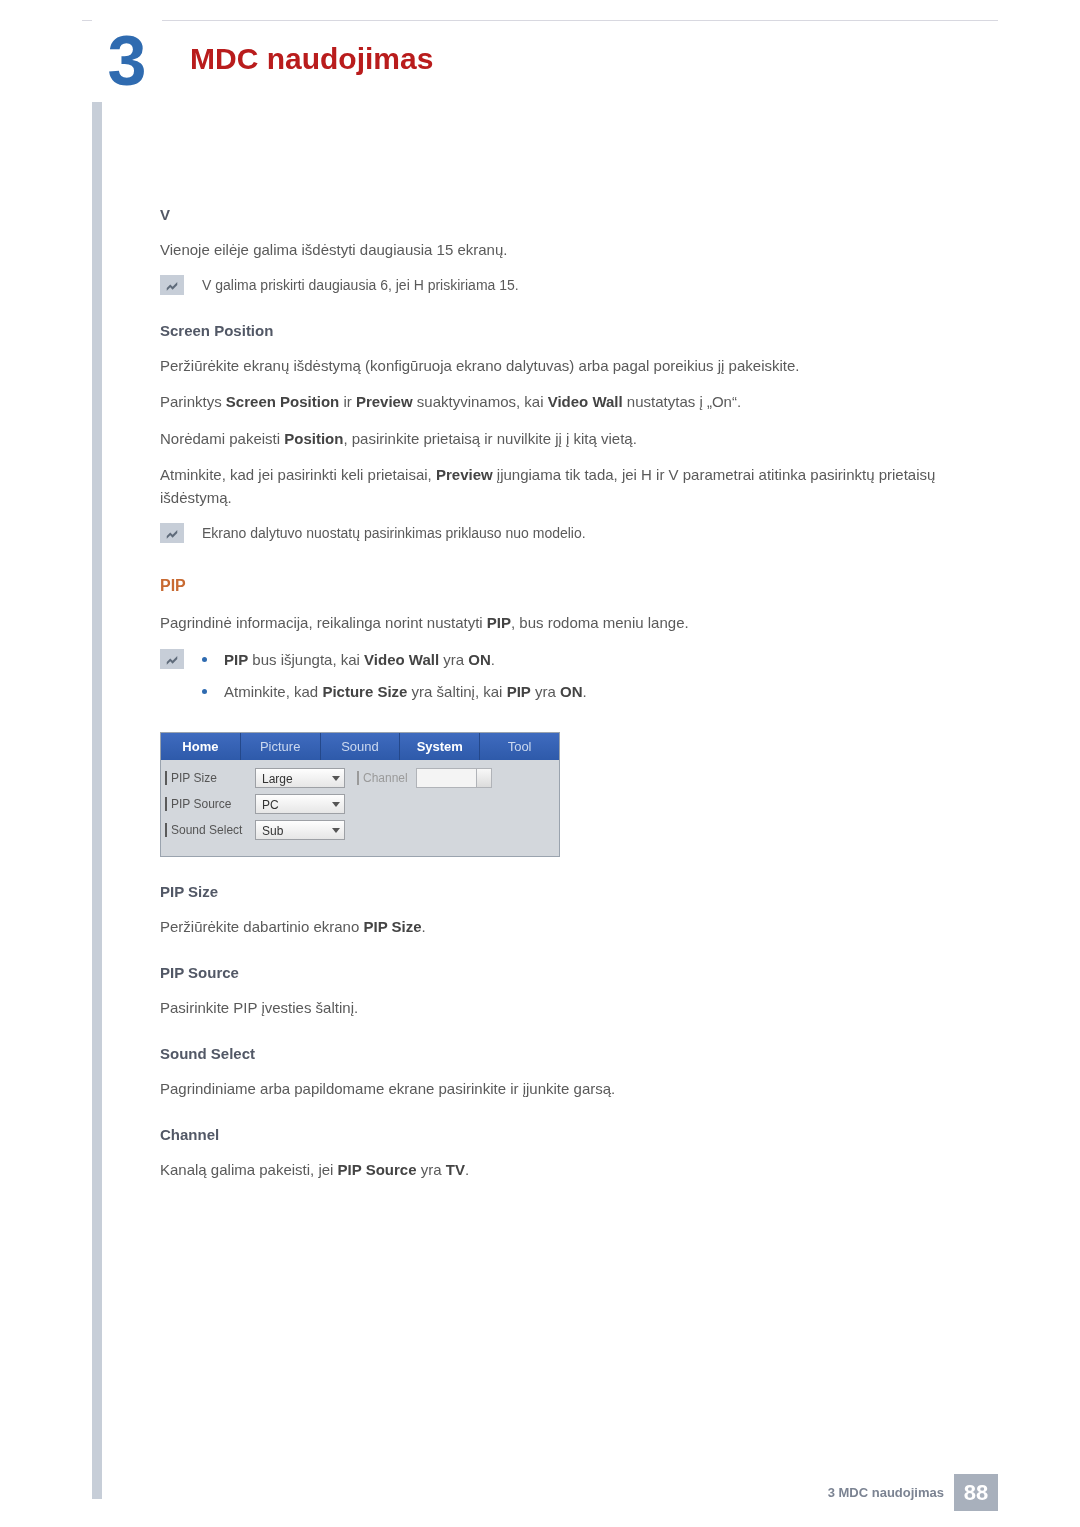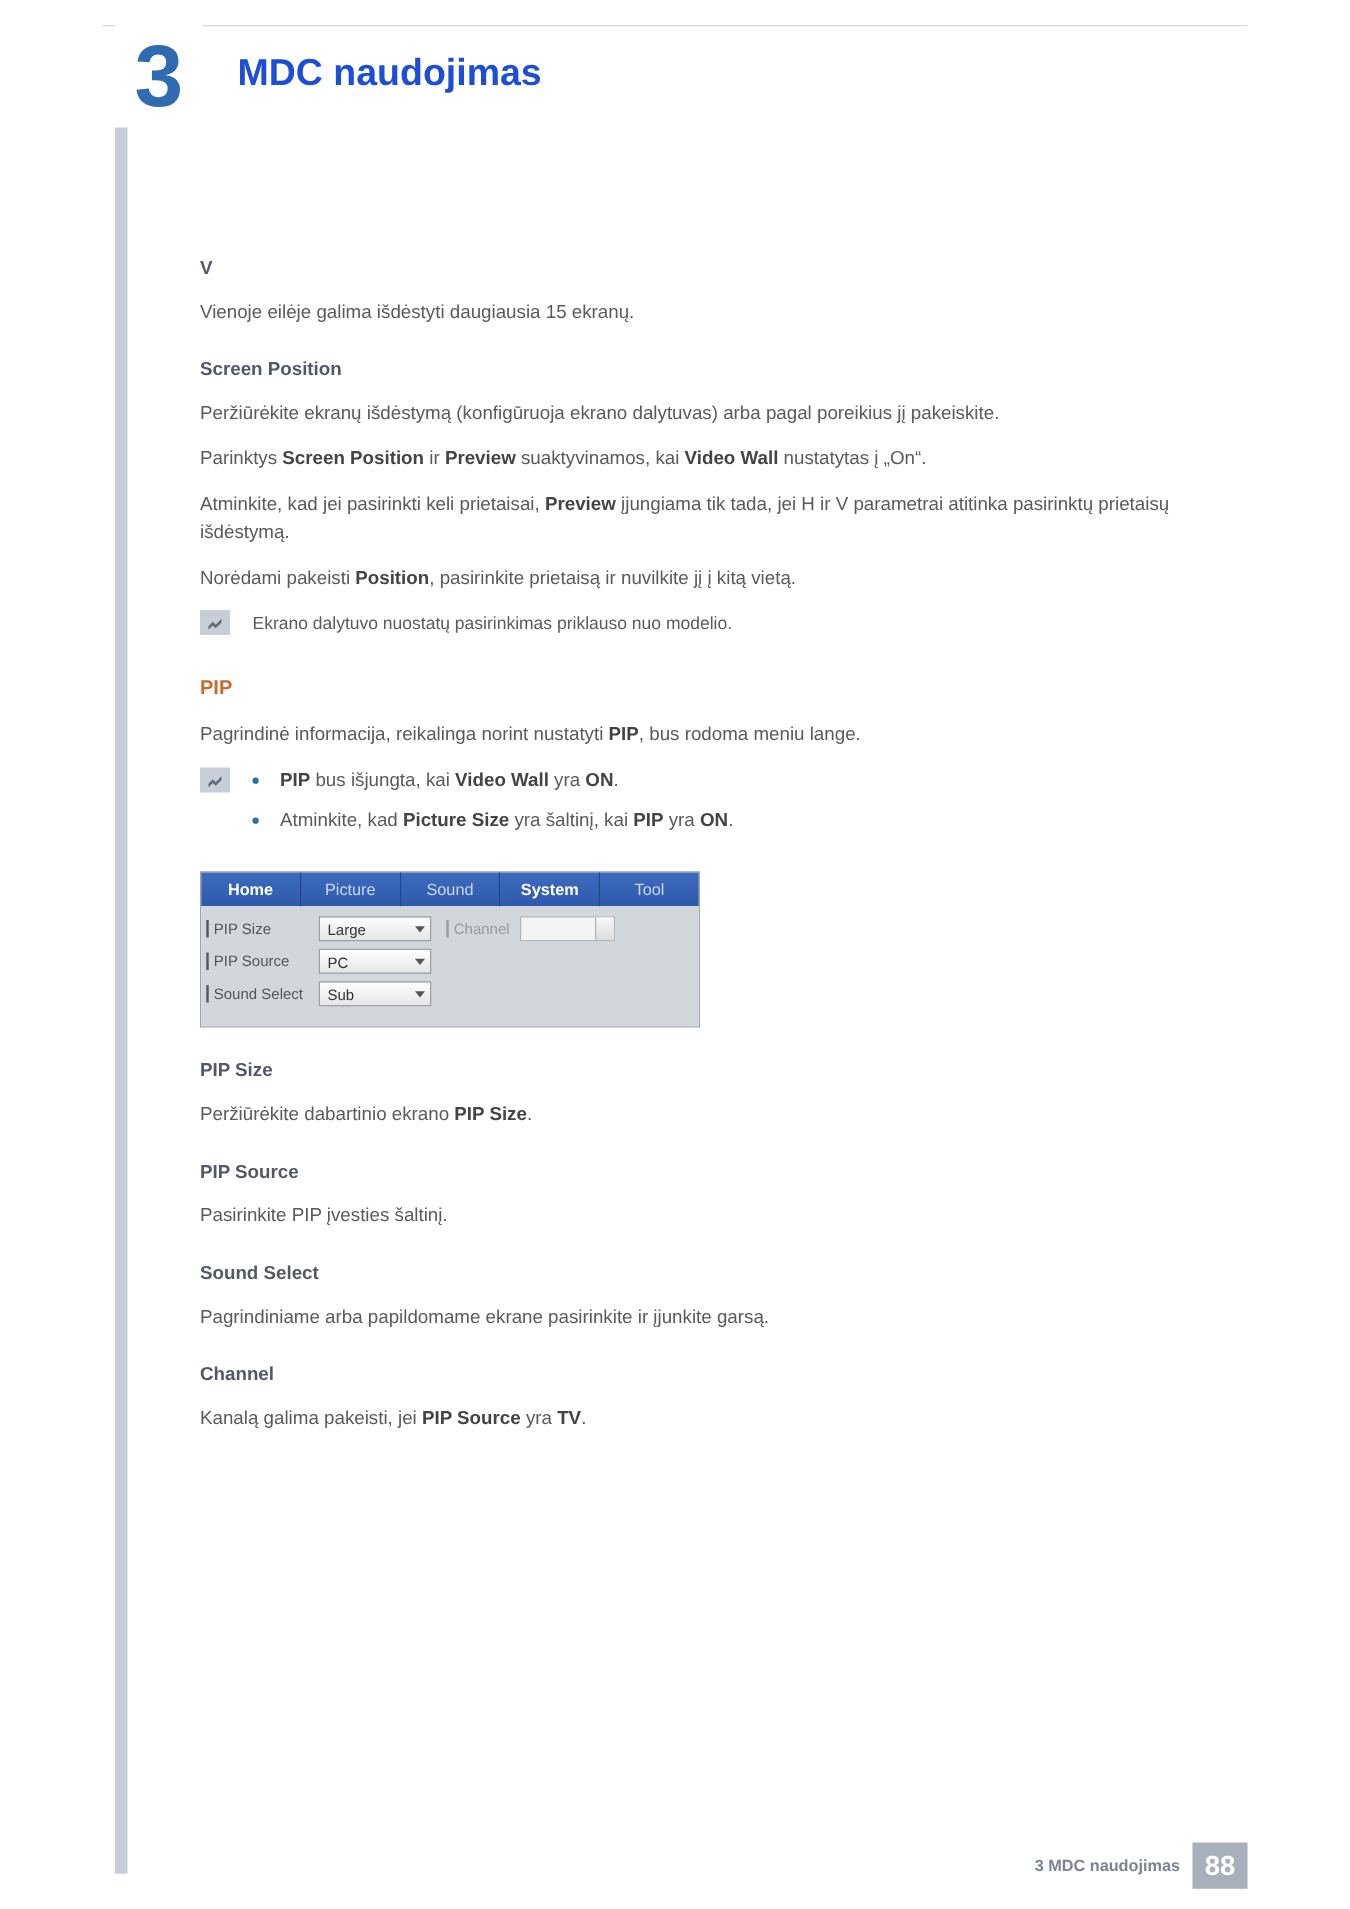--- a/index.html
+++ b/index.html
@@ -48,21 +48,21 @@
   }
   .chapter-num {
     font-size: 70px;
     font-weight: bold;
     color: #2f6bb0;
     line-height: 1;
   }
   .chapter-title {
     font-size: 30px;
     font-weight: bold;
-    color: #1d4ed8;
+    color: #b91c1c;
     margin-left: 28px;
     margin-top: 22px;
   }
   .content {
     position: absolute;
     left: 160px;
     top: 180px;
     right: 100px;
     line-height: 1.5;
   }
@@ -257,31 +257,39 @@
       <div class="chapter-num">3</div>
     </div>
     <div class="chapter-title">MDC naudojimas</div>
   </div>
 
   <div class="content">
 
     <div class="h-mini">V</div>
     <div class="para">Vienoje eilėje galima išdėstyti daugiausia 15 ekranų.</div>
 
+    <div class="note-row">
+      <span class="note-icon">
+        <svg viewBox="0 0 24 24">
+            <path fill="#5f6b7a" d="M3 17l6-6 4 4 8-8v5l-8 8-4-4-6 6z"></path>
+          </svg>
+      </span>
+      <span>V galima priskirti daugiausia 6, jei H priskiriama 15.</span>
+    </div>
 
     <div class="h-mini">Screen Position</div>
     <div class="para">Peržiūrėkite ekranų išdėstymą (konfigūruoja ekrano dalytuvas) arba pagal poreikius jį pakeiskite.</div>
     <div class="para">
       <span>Parinktys </span><b>Screen Position</b><span> ir </span><b>Preview</b><span> suaktyvinamos, kai </span><b>Video Wall</b><span> nustatytas į „On“.</span>
     </div>
     <div class="para">
+      <span>Norėdami pakeisti </span><b>Position</b><span>, pasirinkite prietaisą ir nuvilkite jį į kitą vietą.</span>
+    </div>
+    <div class="para">
       <span>Atminkite, kad jei pasirinkti keli prietaisai, </span><b>Preview</b><span> įjungiama tik tada, jei H ir V parametrai atitinka pasirinktų prietaisų išdėstymą.</span>
-    </div>
-    <div class="para">
-      <span>Norėdami pakeisti </span><b>Position</b><span>, pasirinkite prietaisą ir nuvilkite jį į kitą vietą.</span>
     </div>
 
     <div class="note-row">
       <span class="note-icon">
         <svg viewBox="0 0 24 24">
             <path fill="#5f6b7a" d="M3 17l6-6 4 4 8-8v5l-8 8-4-4-6 6z"></path>
           </svg>
       </span>
       <span>Ekrano dalytuvo nuostatų pasirinkimas priklauso nuo modelio.</span>
     </div>

